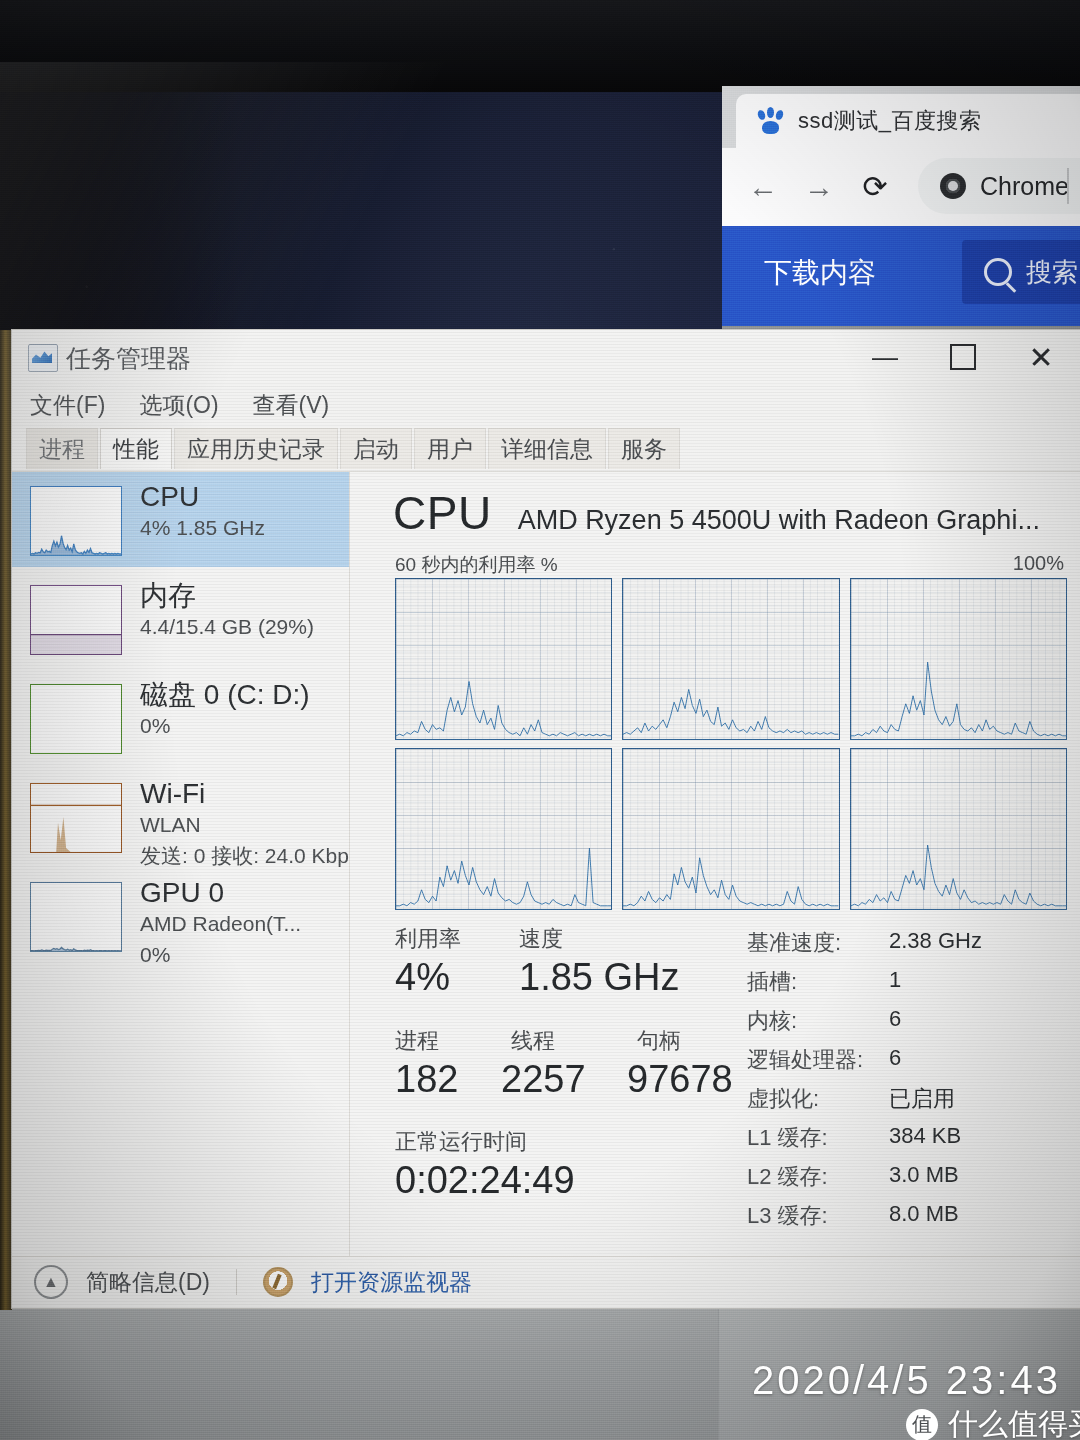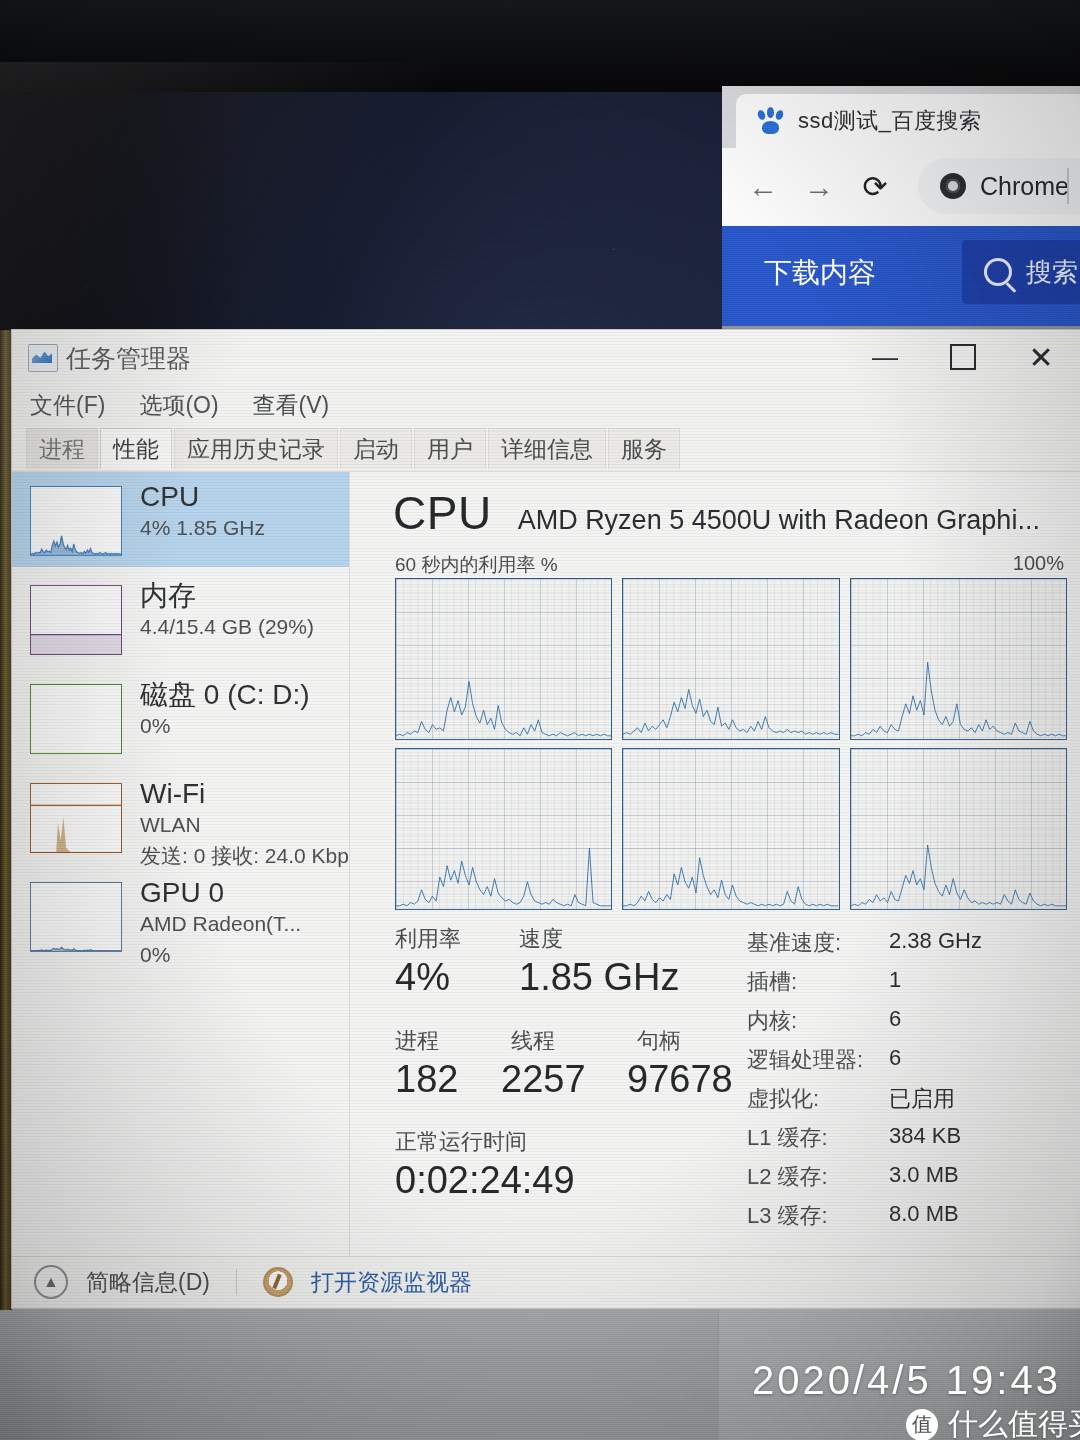--- a/index.html
+++ b/index.html
@@ -573,18 +573,18 @@
       <span class="resmon-icon"></span>
       <span class="footer-link">打开资源监视器</span>
     </div>
   </div>
 
   <div class="scanlines"></div>
   <div class="screen-glare"></div>
   <div class="grain"></div>
   <div class="vignette"></div>
 
-  <div class="cam-stamp">2020/4/5  19:43</div>
+  <div class="cam-stamp">2020/4/5  23:43</div>
   <div class="watermark">
     <span class="wm-badge">值</span>
     <span class="wm-text">什么值得买</span>
   </div>
 </div>
 
 </body></html>

